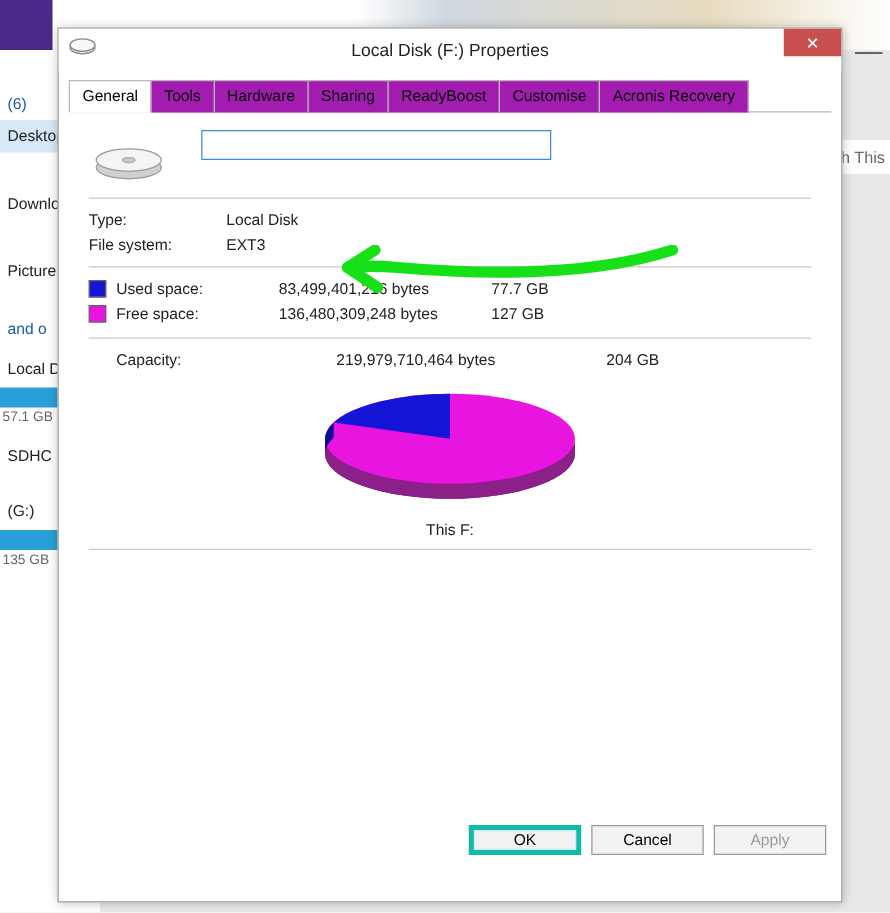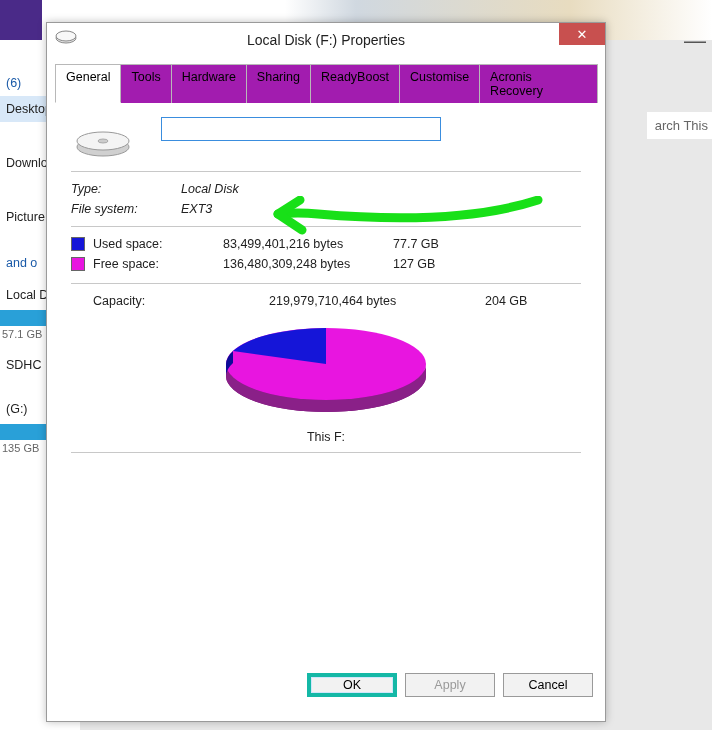--- a/index.html
+++ b/index.html
@@ -10,39 +10,39 @@
   .bg-bar { position:absolute; top:0; left:0; width:42px; height:40px; background:#4a2a88; }
   .bg-left { position:absolute; top:40px; left:0; width:80px; bottom:0; background:#fff; font-size:12.5px; color:#222; padding-top:30px; }
   .bg-left .lk { padding:6px 4px 6px 6px; white-space:nowrap; overflow:hidden; }
   .bg-left .blue { color:#1a5aa8; }
   .bg-left .bar { height:16px; background:#29a0d8; margin:2px 0 2px 0; }
   .bg-left .sub { font-size:11px; color:#666; padding-left:2px; margin-bottom:12px; }
   .bg-minmax { position:absolute; top:28px; right:6px; font-size:22px; color:#555; }
   .bg-search { position:absolute; top:112px; right:0; font-size:13px; color:#666; background:#fff; padding:6px 4px 6px 8px; }
 
   
-  .dialog { position:absolute; top:22px; left:46px; width:560px; height:700px; background:#fff; border:1px solid #9a9a9a; box-shadow:0 0 8px rgba(0,0,0,.25); }
+  .dialog { position:absolute; top:22px; left:46px; width:628px; height:700px; background:#fff; border:1px solid #9a9a9a; box-shadow:0 0 8px rgba(0,0,0,.25); }
   .titlebar { height:34px; background:#fff; display:flex; align-items:center; position:relative; }
   .titlebar .drive-icon { margin-left:8px; }
   .titlebar .title { position:absolute; left:0; right:0; text-align:center; font-size:14px; color:#222; }
   .closebtn { position:absolute; right:0; top:0; width:46px; height:22px; background:#c8504f; color:#fff; display:flex; align-items:center; justify-content:center; font-size:13px; cursor:pointer; }
 
   .tabs { display:flex; margin:6px 8px 0 8px; border-bottom:1px solid #b8b8b8; font-size:12.5px; }
   .tab { padding:5px 10px 5px 10px; border:1px solid #b8b8b8; border-bottom:none; background:#a21caf; margin-right:-1px; cursor:pointer; position:relative; top:1px; }
   .tab.active { background:#fff; border-bottom:1px solid #fff; z-index:2; }
 
   .panel { padding:14px 24px 8px 24px; font-size:12.5px; color:#222; }
 
   .rowA { display:flex; align-items:flex-start; gap:18px; margin-bottom:14px; }
   .disk-big { width:72px; height:40px; }
   .name-input { flex:0 0 280px; height:24px; border:1px solid #3a8dde; padding:2px 4px; font-size:13px; }
 
   hr.sep { border:none; border-top:1px solid #c8c8c8; margin:4px 0 10px 0; }
 
-  .kv { display:grid; grid-template-columns:110px 1fr; row-gap:6px; margin-bottom:10px;font-style:italic; }
+  .kv { display:grid; grid-template-columns:110px 1fr; row-gap:6px; margin-bottom:10px; }
 
   .space-row { display:grid; grid-template-columns:22px 130px 170px 80px; align-items:center; row-gap:6px; }
   .swatch { width:14px; height:14px; border:1px solid #666; }
   .sw-used { background:#1515d8; }
   .sw-free { background:#e815e0; }
 
   .cap-row { display:grid; grid-template-columns:152px 170px 80px; margin:10px 0 6px 0;gap:46px; }
   .cap-row .lab { padding-left:22px; }
 
   .pie-wrap { text-align:center; margin:4px 0 4px 0; }
@@ -166,21 +166,21 @@
 
     <div class="drive-label">This F:</div>
 
     <hr class="sep">
 
     <div class="lower"></div>
   </div>
 
   <div class="btnbar">
     <button class="btn default">OK</button>
+    <button class="btn">Cancel</button>
     <button class="btn disabled">Apply</button>
-    <button class="btn">Cancel</button>
   </div>
 </div>
 
 <svg class="annot" width="290" height="50">
   <path d="M280 4 Q 200 30 60 18 Q 40 16 20 18" stroke="#18e018" stroke-width="9" fill="none" stroke-linecap="round"></path>
   <path d="M20 18 L42 4 M20 18 L44 34" stroke="#18e018" stroke-width="9" fill="none" stroke-linecap="round"></path>
 </svg>
 
 </body></html>

